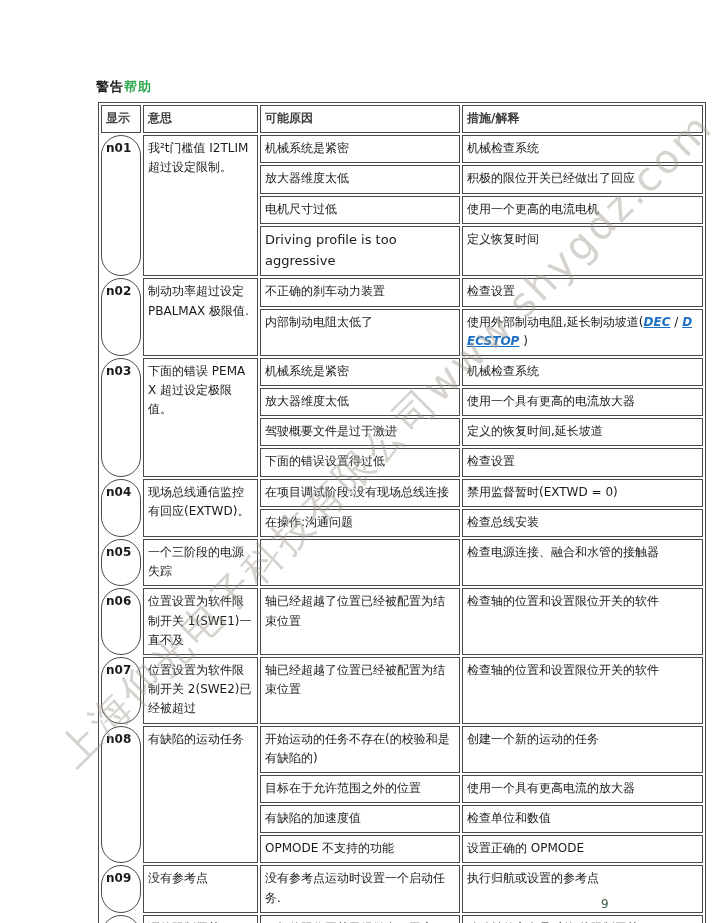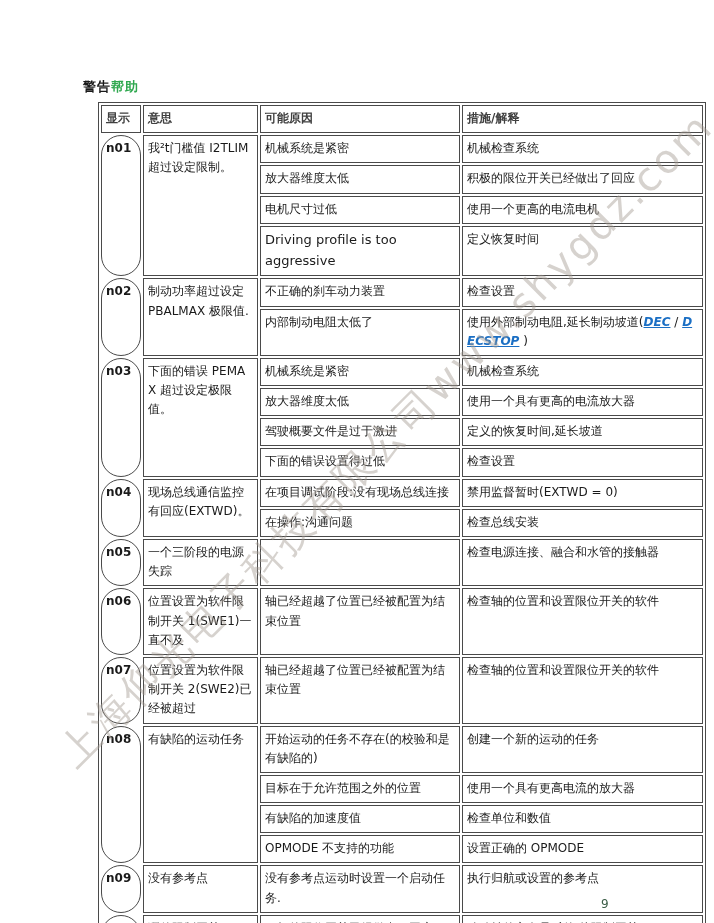--- a/index.html
+++ b/index.html
@@ -2,21 +2,21 @@
 <html><head>
 <meta charset="utf-8">
 <style>
   html,body{margin:0;padding:0;}
   body{
     width:714px;height:923px;background:#ffffff;position:relative;overflow:hidden;
     font-family:"DejaVu Sans","Liberation Sans",sans-serif;color:#1a1a1a;
   }
   .page{position:absolute;inset:0;}
   .page-title{
-    position:absolute;left:83px;top:78px;font-size:13px;font-weight:bold;letter-spacing:1px;
+    position:absolute;left:96px;top:78px;font-size:13px;font-weight:bold;letter-spacing:1px;
   }
   .page-title .help{color:#2fa84f;text-decoration:none;cursor:pointer;}
   table.warnings{
     position:absolute;left:98px;top:102px;width:608px;
     border-collapse:separate;border-spacing:2px;
     border:1px solid #4a4a4a;background:#ffffff;table-layout:fixed;
   }
   th,td{
     border:1px solid #4a4a4a;padding:3px 4px 4px 4px;
     font-size:12px;line-height:1.6;vertical-align:top;text-align:left;

